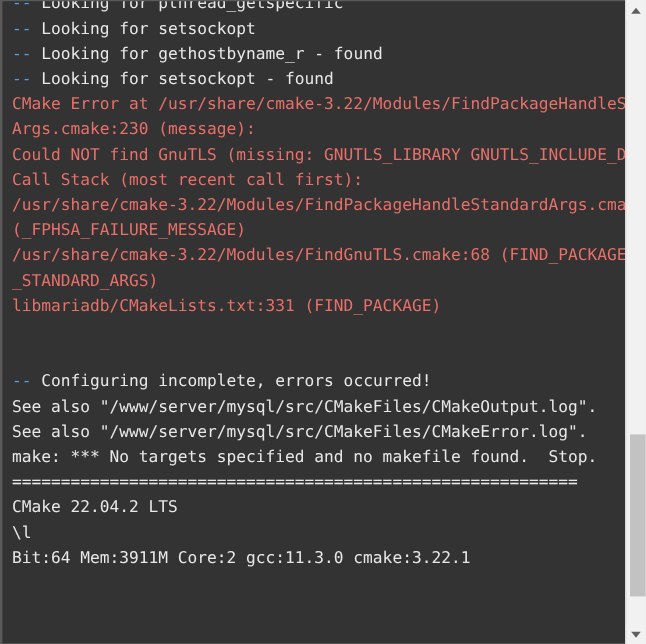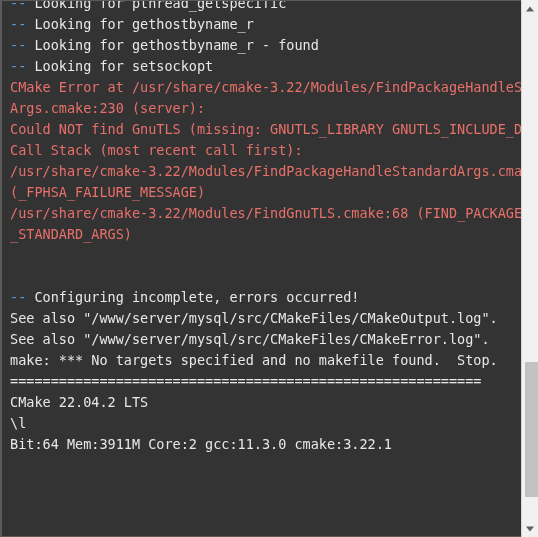--- a/index.html
+++ b/index.html
@@ -111,31 +111,32 @@
   }
 </style>
 </head>
 <body>
 
 <div class="console-window">
 
   <div class="console-body">
     <div class="console-lines" id="lines-root">
         <div class="line"><span class="c-blue">--</span><span class="c-white"> Looking for pthread_getspecific</span></div>
-        <div class="line"><span class="c-blue">--</span><span class="c-white"> Looking for gethostbyname_r</span></div>
+        <div class="line"><span class="c-blue">--</span><span class="c-white"> Looking for setsockopt</span></div>
         <div class="line"><span class="c-blue">--</span><span class="c-white"> Looking for gethostbyname_r - found</span></div>
-        <div class="line"><span class="c-blue">--</span><span class="c-white"> Looking for setsockopt</span></div>
+        <div class="line"><span class="c-blue">--</span><span class="c-white"> Looking for setsockopt - found</span></div>
         <div class="line"><span class="c-error">CMake Error at /usr/share/cmake-3.22/Modules/FindPackageHandleStandard</span></div>
-        <div class="line"><span class="c-error">Args.cmake:230 (server):</span></div>
+        <div class="line"><span class="c-error">Args.cmake:230 (message):</span></div>
         <div class="line"><span class="c-error">Could NOT find GnuTLS (missing: GNUTLS_LIBRARY GNUTLS_INCLUDE_DIR)</span></div>
         <div class="line"><span class="c-error">Call Stack (most recent call first):</span></div>
         <div class="line"><span class="c-error">/usr/share/cmake-3.22/Modules/FindPackageHandleStandardArgs.cmake:594</span></div>
         <div class="line"><span class="c-error">(_FPHSA_FAILURE_MESSAGE)</span></div>
         <div class="line"><span class="c-error">/usr/share/cmake-3.22/Modules/FindGnuTLS.cmake:68 (FIND_PACKAGE_HANDLE</span></div>
         <div class="line"><span class="c-error">_STANDARD_ARGS)</span></div>
+        <div class="line"><span class="c-error">libmariadb/CMakeLists.txt:331 (FIND_PACKAGE)</span></div>
         <div class="line">&nbsp;</div>
         <div class="line">&nbsp;</div>
         <div class="line"><span class="c-blue">--</span><span class="c-white"> Configuring incomplete, errors occurred!</span></div>
         <div class="line"><span class="c-white">See also "/www/server/mysql/src/CMakeFiles/CMakeOutput.log".</span></div>
         <div class="line"><span class="c-white">See also "/www/server/mysql/src/CMakeFiles/CMakeError.log".</span></div>
         <div class="line"><span class="c-white">make: *** No targets specified and no makefile found.  Stop.</span></div>
         <div class="line"><span class="c-sep">==========================================================</span></div>
         <div class="line"><span class="c-white">CMake 22.04.2 LTS</span></div>
         <div class="line"><span class="c-white">\l</span></div>
         <div class="line"><span class="c-white">Bit:64 Mem:3911M Core:2 gcc:11.3.0 cmake:3.22.1</span></div>

